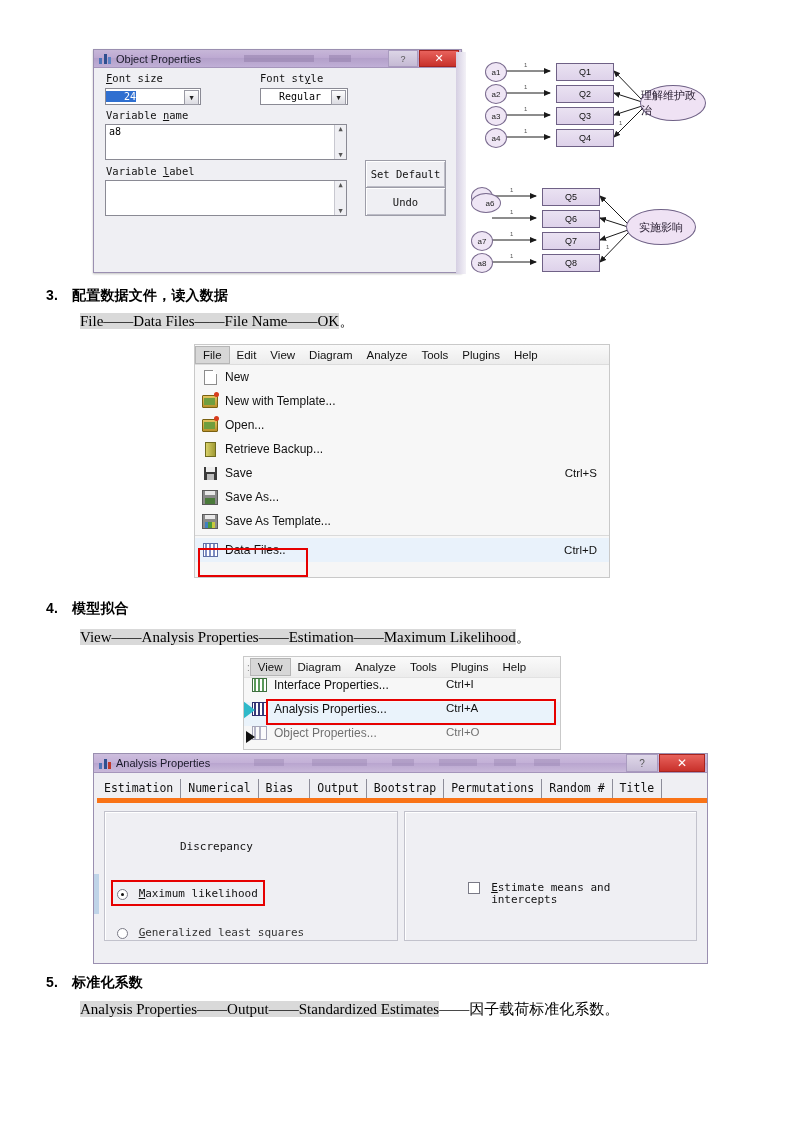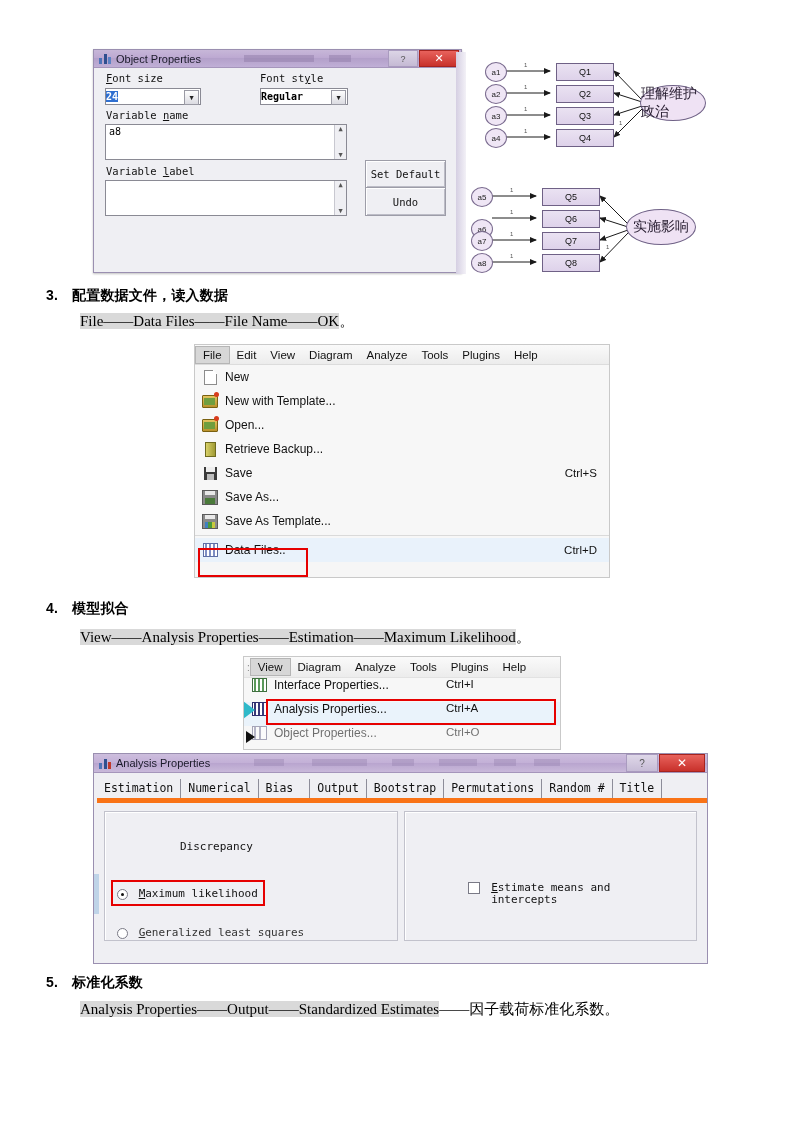--- a/index.html
+++ b/index.html
@@ -102,21 +102,21 @@
     background:#efeff3; border-right:1px solid #8d8d99;
     position: relative; top: 1px;
   }
   #objprops .body { position:relative; padding: 8px 10px; }
   .lbl { font-size: 10.5px; color:#111; }
   .lbl u { text-decoration: underline; }
   .combo {
     height: 15px; background:#fff; border:1px solid #8a8a94;
     display:flex; align-items:center; position:relative;
   }
-  .combo .val { font-size:10px; padding-left:0;font-weight:bold; }
+  .combo .val { font-size:10px; padding-left:18px; }
   .combo .val.sel { background:#2f6fd0; color:#fff; }
   .combo .arrow {
     position:absolute; right:1px; top:1px; width:13px; height:13px;
     background: linear-gradient(to bottom,#fdfdfd,#dcdce2);
     border:1px solid #9a9aa4;
     display:flex; align-items:center; justify-content:center;
     font-size:7px; color:#222;
   }
   .txtbox {
     background:#fff; border:1px solid #8a8a94; position:relative;
@@ -154,21 +154,21 @@
     position:absolute; width:56px; height:16px;
     background: linear-gradient(to bottom,#eae2f2,#ded2ea);
     border:1px solid #6f6186;
     display:flex; align-items:center; justify-content:center;
     font-family:"Liberation Sans",sans-serif; font-size:9px; color:#111;
   }
   .foval {
     position:absolute; border-radius:50%;
     background:#efe2f4; border:1px solid #6f6186;
     display:flex; align-items:center; justify-content:center;
-    font-family:"Liberation Sans",sans-serif; font-size:14px; color:#2a2033;
+    font-family:"Liberation Sans",sans-serif; font-size:11px; color:#2a2033;
   }
   .one {
     position:absolute; font-family:"Liberation Sans",sans-serif;
     font-size:6px; color:#555;
   }
 
   
   #filemenu {
     position:absolute; left:194px; top:344px; width:414px; height:232px;
     background:#f6f6f6; border:1px solid #c9c9c9;
@@ -425,21 +425,21 @@
 
     <div class="one" style="left:68px;top:10px;"><span>1</span></div>
     <div class="one" style="left:68px;top:32px;"><span>1</span></div>
     <div class="one" style="left:68px;top:54px;"><span>1</span></div>
     <div class="one" style="left:68px;top:76px;"><span>1</span></div>
     <div class="one" style="left:163px;top:68px;"><span>1</span></div>
 
     <div class="ecircle" style="left:15px;top:135px;">
         <span>a5</span>
       </div>
-    <div class="ecircle" style="left:15px;top:167px;">
+    <div class="ecircle" style="left:15px;top:141px;padding-left:8px;">
         <span>a6</span>
       </div>
     <div class="ecircle" style="left:15px;top:179px;">
         <span>a7</span>
       </div>
     <div class="ecircle" style="left:15px;top:201px;">
         <span>a8</span>
       </div>
 
     <div class="qbox" style="left:86px;top:136px;">

